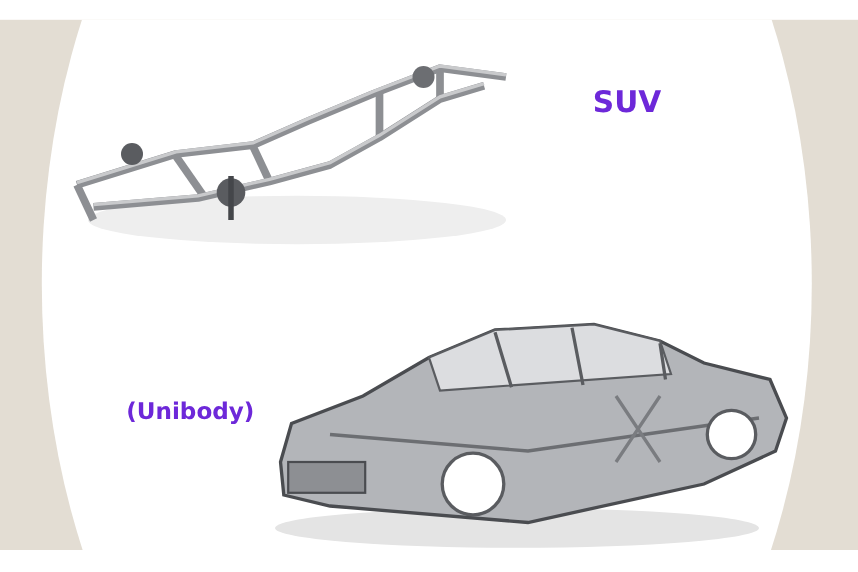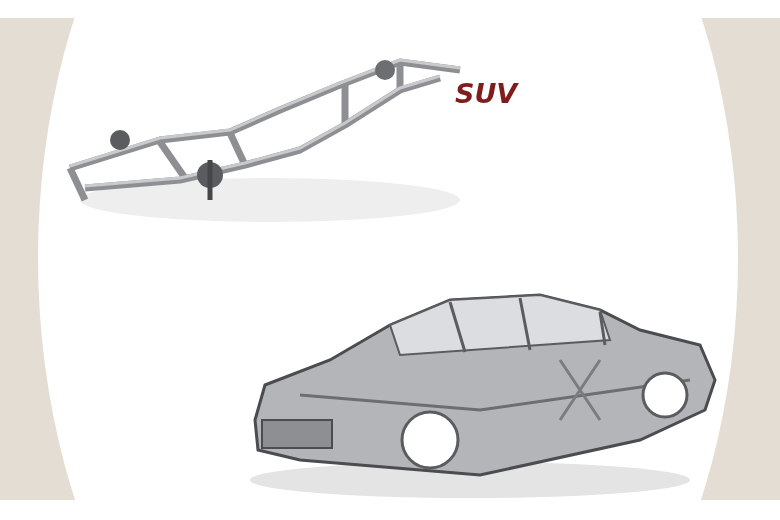--- a/index.html
+++ b/index.html
@@ -1,20 +1,20 @@
 <!DOCTYPE html>
 <html><head>
 <meta charset="utf-8">
 <style>
   html, body { margin:0; padding:0; }
   body { width:780px; height:520px; background:#ffffff; position:relative; overflow:hidden; font-family:"DejaVu Sans", sans-serif; }
   .band { position:absolute; left:0; top:18px; width:780px; height:482px; background:#e3ddd3; overflow:hidden; }
   .circle { position:absolute; left:38px; top:-300px; width:700px; height:1080px; border-radius:50%; background:#ffffff; }
   .art { position:absolute; left:0; top:0; width:780px; height:520px; }
-  .label { position:absolute; color:#7f1d1d; font-weight:bold; line-height:1.15;font-style:italic; }
+  .label { position:absolute; color:#6d28d9; font-weight:bold; text-align:center; line-height:1.15; }
   .label .title { display:block; font-size:27px; }
   .label .sub { display:block; font-size:21px; }
   .suv { left:455px; top:78px; width:230px; }
   .cuv { left:88px; top:362px; width:170px; }
 </style>
 </head>
 <body>
 
 <div class="band">
   <div class="circle"></div>
@@ -54,13 +54,14 @@
     <circle cx="665" cy="395" r="22" fill="#ffffff" stroke="#5a5c60" stroke-width="3"></circle>
     <rect x="262" y="420" width="70" height="28" fill="#8d8f93" stroke="#4a4c50" stroke-width="2"></rect>
   </g>
 </svg>
 
 <div class="label suv">
   <span class="title">SUV</span>
 </div>
 
 <div class="label cuv">
+  <span class="sub">(Unibody)</span>
 </div>
 
 </body></html>

